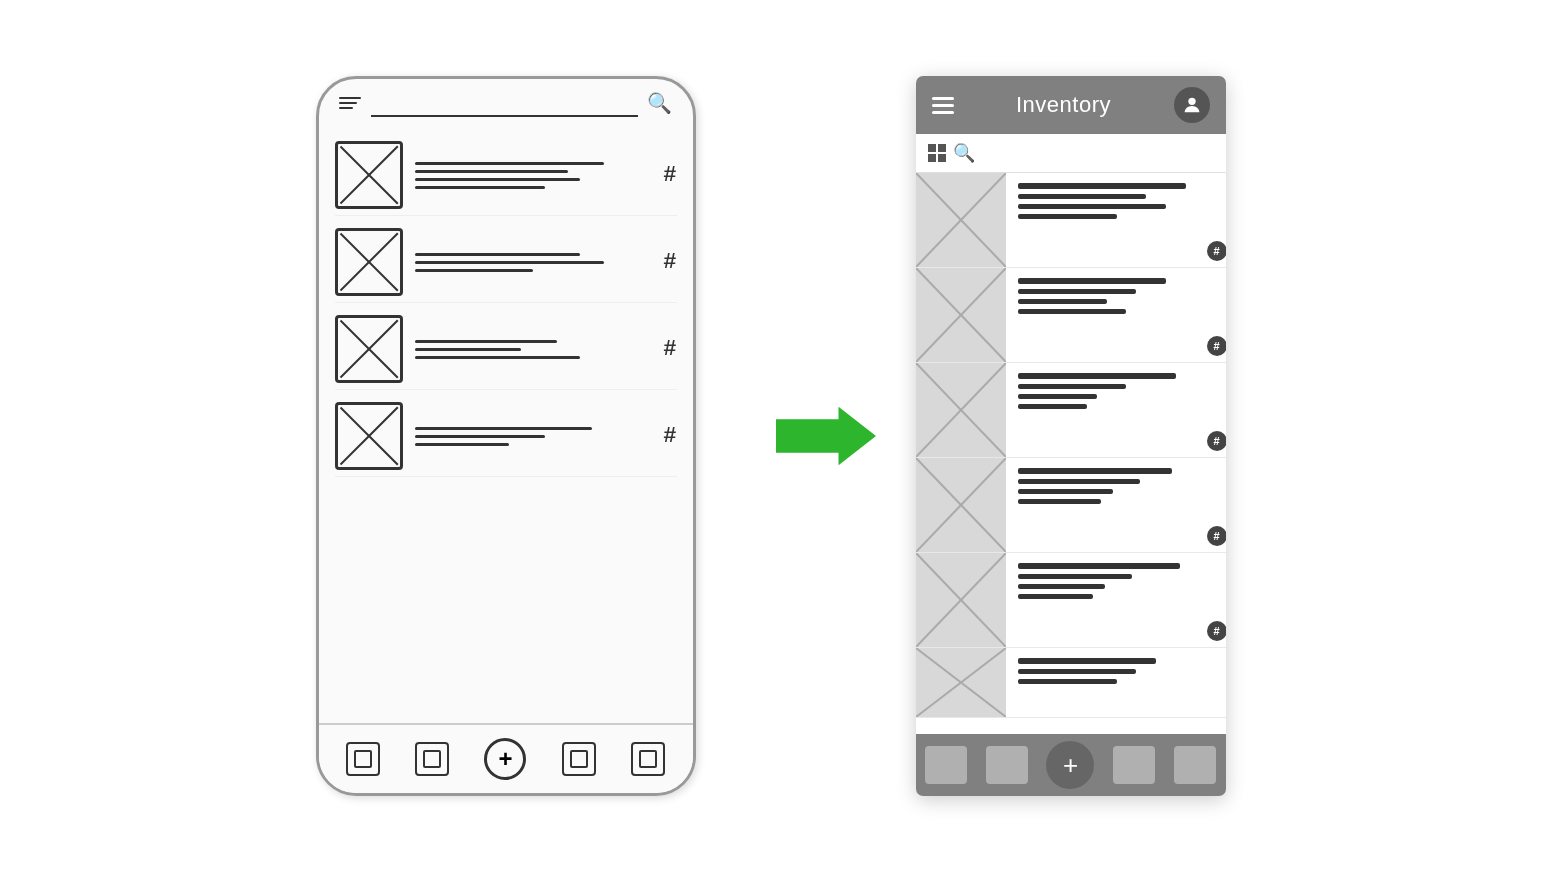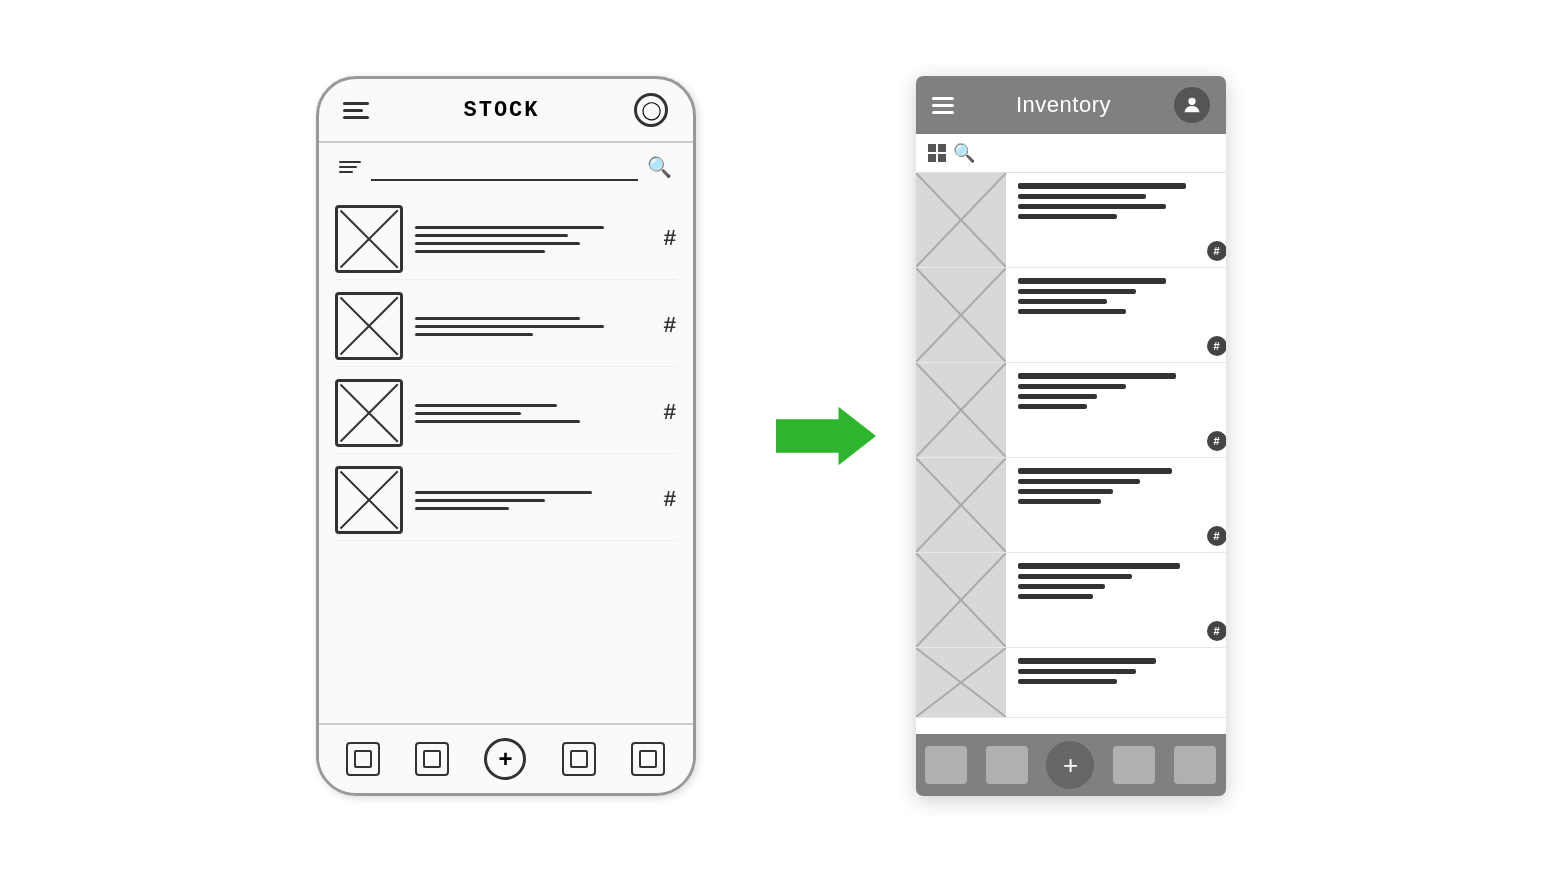--- a/index.html
+++ b/index.html
@@ -364,29 +364,20 @@
       font-weight: 300;
     }
   </style>
 </head>
 <body>
 
 <div class="scene">
 
   <div class="sketch-phone">
 
-    <div class="sketch-header">
-      <div class="sketch-hamburger">
-        <span></span>
-          <span></span>
-          <span></span>
-      </div>
-      <span class="sketch-title">STOCK</span>
-      <div class="sketch-user-icon">◯</div>
-    </div>
 
     <div class="sketch-search-row">
       <div class="sketch-filter-lines">
         <span></span>
           <span></span>
           <span></span>
       </div>
       <div class="sketch-search-bar"></div>
       <div class="sketch-search-icon">🔍</div>
     </div>

